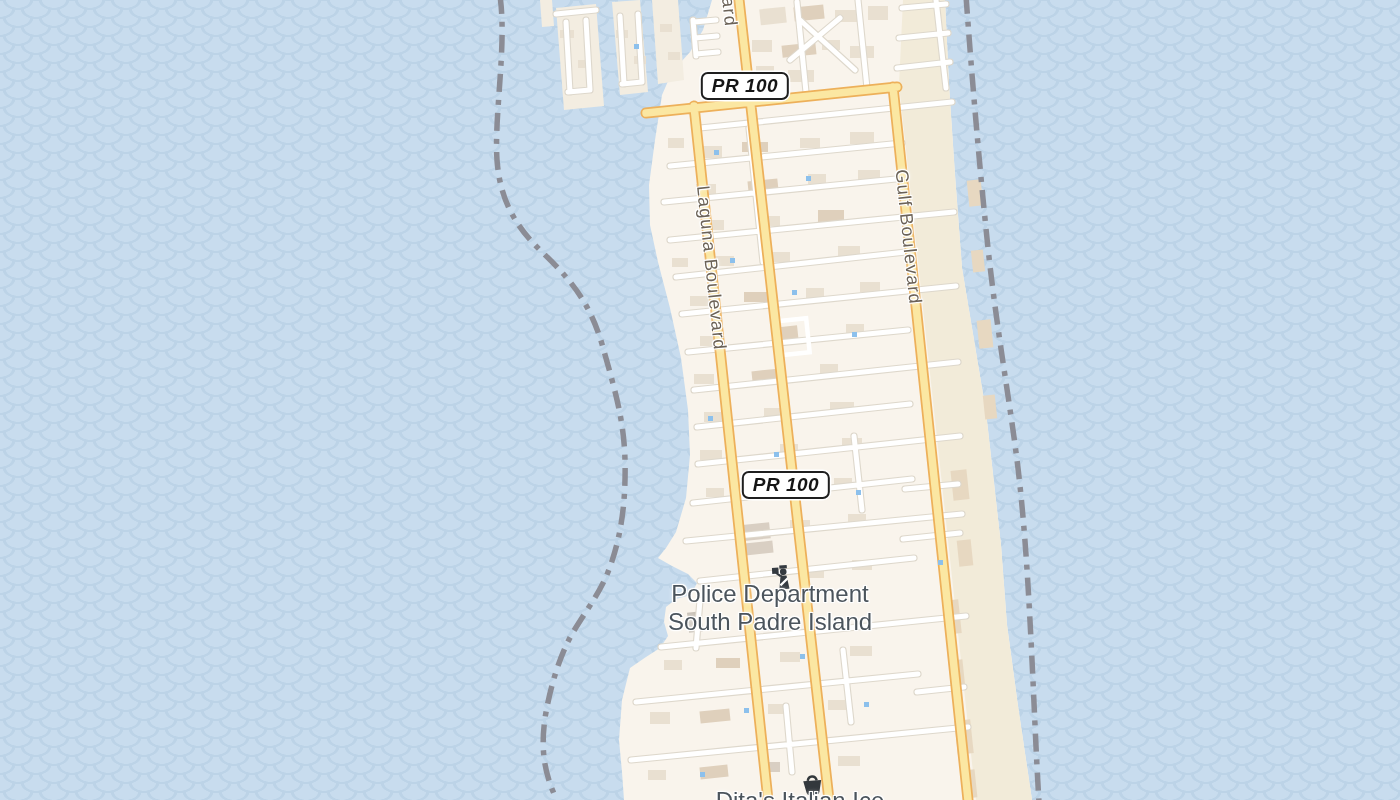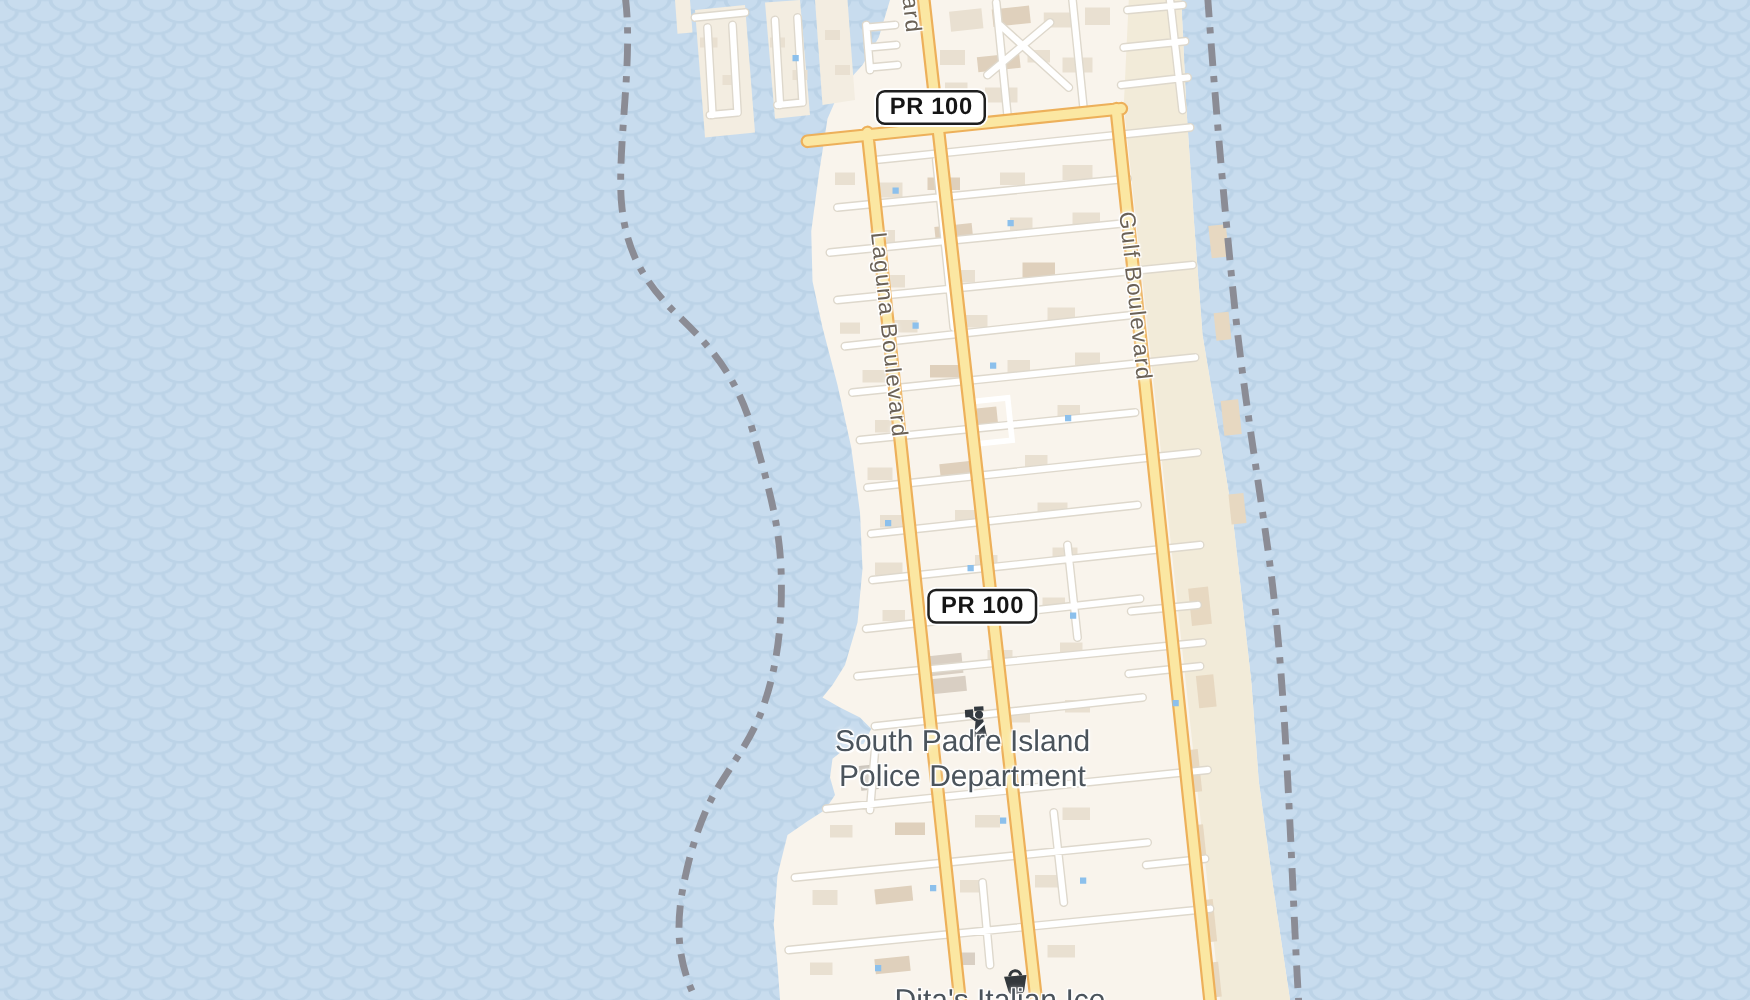--- a/index.html
+++ b/index.html
@@ -24,21 +24,21 @@
     transform:translate(-50%,-50%) rotate(84deg);transform-origin:center;
   }
   .poi-lbl{
     color:#4b545c;font-size:24px;line-height:28px;text-align:center;
     transform:translate(-50%,0);
   }
   .shield{
     position:absolute;transform:translate(-50%,-50%);
     background:#fff;border:2.5px solid #1f1f1f;border-radius:7px;
     padding:1px 9px;font-size:19px;font-weight:bold;color:#151515;
-    letter-spacing:0.5px;box-shadow:0 0 0 1.5px #ffffff;
+    letter-spacing:0.5px;box-shadow:0 0 0 1.5px #ffffff;font-style:italic;
   }
   .poi-icon{position:absolute;transform:translate(-50%,-50%) rotate(-4deg);}
 </style>
 </head>
 <body>
 
 <div class="map">
 
   <svg width="1400" height="800" viewBox="0 0 1400 800">
 
@@ -224,22 +224,22 @@
         <rect x="0.5" y="5" width="6.5" height="6"></rect>
         <path d="M8,3 h7.5 v3.4 h-7.5 z"></path>
         <circle cx="11.6" cy="9.6" r="3.3"></circle>
         <path d="M6.5,27 L8.6,13.5 L14.6,13.5 L16.7,27 Z"></path>
         <path d="M4,9 L10.5,13.5 L8,14.5 L3.5,10.8 Z"></path>
       </g>
       <path d="M7.9,23 L15.6,16.4" stroke="#ffffff" stroke-width="2.2" fill="none"></path>
     </svg>
   </div>
   <div class="lbl poi-lbl" style="left:770px;top:580px;">
+    <div>Police Department</div>
     <div>South Padre Island</div>
-    <div>Police Department</div>
   </div>
 
   <div class="poi-icon" style="left:800px;top:771px;">
     <svg width="23" height="27" viewBox="0 0 23 27">
       <path d="M2.5,10.5 h18 l-2.6,11.8 a3.4,3.4 0 0 1 -3.3,2.7 h-6.2 a3.4,3.4 0 0 1 -3.3,-2.7 Z" fill="#33383c"></path>
       <path d="M7,10.5 a4.6,5.2 0 0 1 9,0" fill="none" stroke="#33383c" stroke-width="2.4"></path>
     </svg>
   </div>
   <div class="lbl poi-lbl" style="left:800px;top:787px;">Dita's Italian Ice</div>
 

